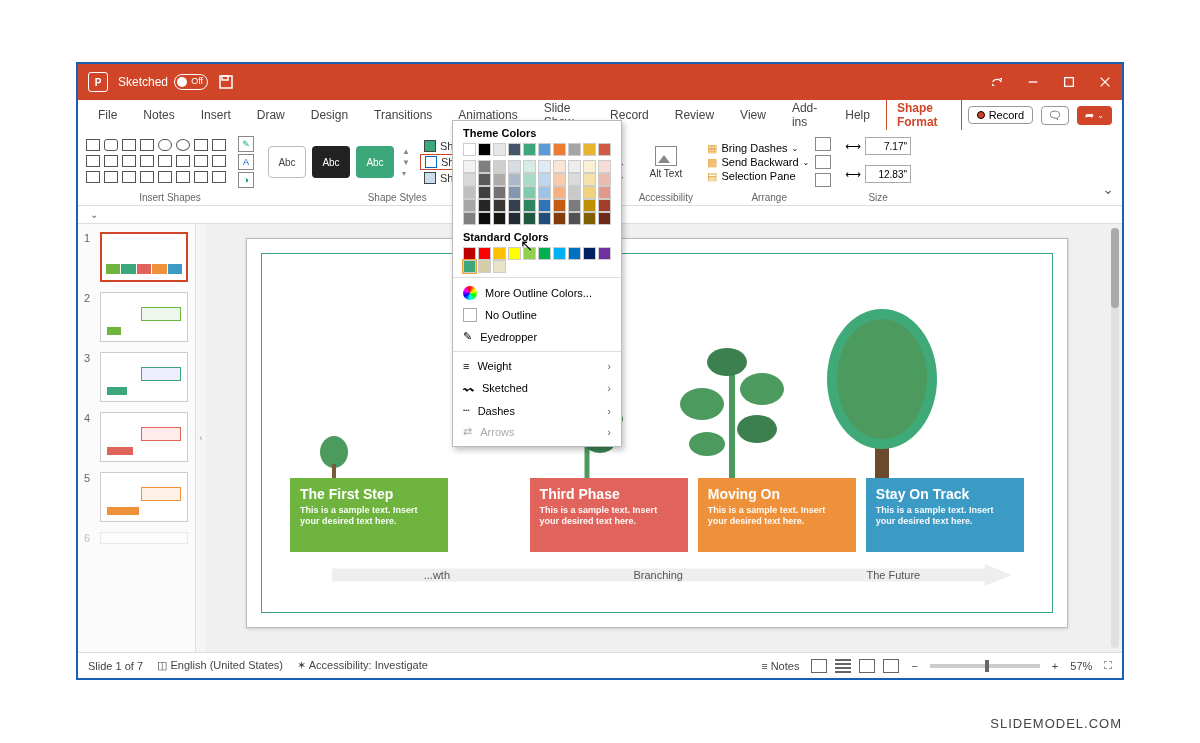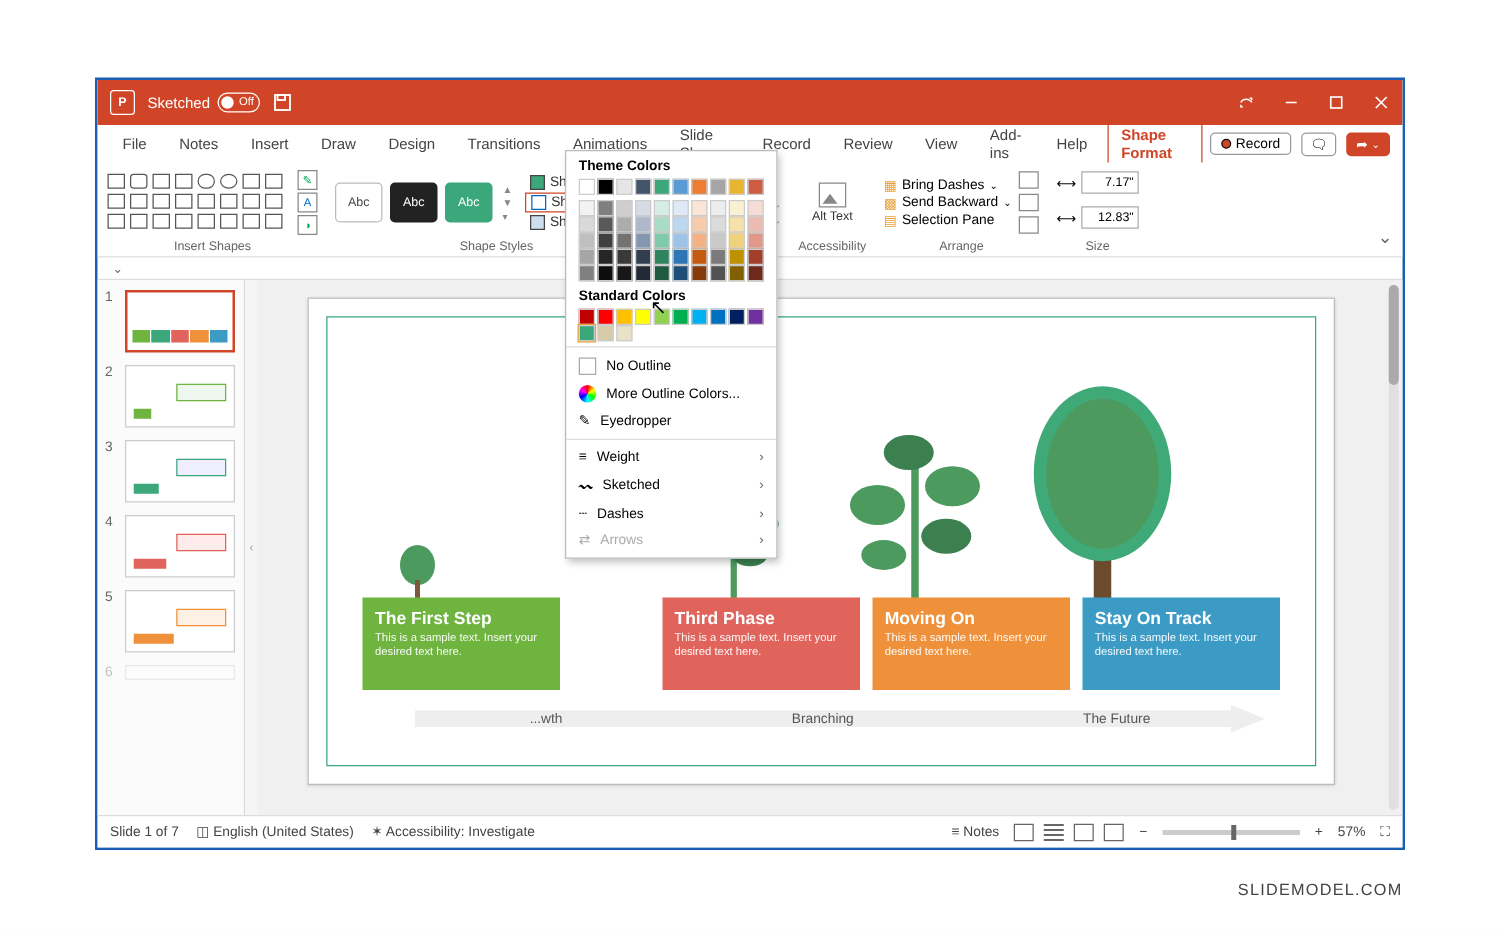--- a/index.html
+++ b/index.html
@@ -70,42 +70,42 @@
 .thumb .slide .bar{ position:absolute; bottom:6px; left:4px; right:4px; height:10px; display:flex; gap:1px;}
 .thumb .slide .bar div{ flex:1; }
 .canvas-wrap{ flex:1; position:relative; overflow:hidden; }
 .canvas{ position:absolute; left:40px; right:40px; top:14px; bottom:24px; background:#fff; border:1px solid #bbb; box-shadow:0 1px 3px rgba(0,0,0,0.15); padding:14px; }
 .canvas .inner { border:1.5px solid #3ba77a; width:100%; height:100%; position:relative; overflow:hidden; }
 .plants{ position:absolute; left:0; right:0; bottom:118px; height:180px; }
 .plant{ position:absolute; bottom:0; }
 .cards{ position:absolute; left:28px; right:28px; bottom:60px; display:flex; gap:10px; }
 .card{ flex:1; color:#fff; padding:8px 10px; height:74px; }
 .card h4{ font-size:14px; font-weight:bold; margin-bottom:3px;}
-.card p{ font-size:9px; line-height:1.2; opacity:.95;}
+.card p{ font-size:9px; line-height:1.2; opacity:.95;font-weight:bold;}
 .arrows-row{ position:absolute; left:70px; right:40px; bottom:22px; height:30px; display:flex; align-items:center; justify-content:space-around; font-size:11px; color:#555;}
 .arrows-row .arrow-bg{ position:absolute; left:0; right:0; top:50%; transform:translateY(-50%); height:22px; background:#eee; clip-path: polygon(0 20%, 96% 20%, 96% 0, 100% 50%, 96% 100%, 96% 80%, 0 80%);}
 .bigscroll{ width:14px; background:#f0f0f0; display:flex; flex-direction:column; align-items:center; padding:4px 0;}
 .bigscroll .track{ flex:1; width:8px; background:#e0e0e0; border-radius:4px; position:relative;}
 .bigscroll .thumb-s{ position:absolute; top:0; width:8px; height:80px; background:#aaa; border-radius:4px;}
 .statusbar{ height:26px; background:#fff; border-top:1px solid #ddd; display:flex; align-items:center; padding:0 10px; font-size:11px; color:#444; gap:14px;}
 .statusbar .right{ margin-left:auto; display:flex; align-items:center; gap:12px;}
 .view-icons{ display:flex; gap:8px;}
 .view-icons div{ width:16px; height:14px; border:1.5px solid #666;}
 .zoom-slider{ width:110px; height:4px; background:#ccc; position:relative;}
 .zoom-slider::after{ content:""; position:absolute; left:50%; top:-4px; width:4px; height:12px; background:#666;}
 
 .dropdown{ position:absolute; left:452px; top:120px; width:170px; background:#fff; border:1px solid #bbb; box-shadow:2px 3px 6px rgba(0,0,0,0.25); font-size:11px; z-index:50; padding-bottom:4px; }
 .dropdown h5{ font-size:11px; font-weight:bold; padding:6px 10px 4px; }
 .swatch-row{ display:flex; gap:2px; padding:0 10px; flex-wrap:wrap; }
 .swatch{ width:13px; height:13px; border:1px solid #ccc; }
 .dropdown .divider{ height:1px; background:#ddd; margin:4px 0;}
 .dropdown .menuitem{ display:flex; align-items:center; gap:8px; padding:4px 10px; }
 .dropdown .menuitem .arrow{ margin-left:auto; color:#666;}
 .cursor{ position:absolute; left:520px; top:236px; z-index:60; font-size:16px; }
-.attribution{ position:absolute; right:78px; bottom:24px; font-size:13px; letter-spacing:1px; color:#444; }
+.attribution{ position:absolute; right:78px; bottom:12px; font-size:13px; letter-spacing:1px; color:#444; }
 </style>
 </head>
 <body>
 
 <div class="frame">
 
   <div class="titlebar">
     <div class="pp-icon">P</div>
     <div class="autosave">
       <span>Sketched</span>
@@ -530,26 +530,26 @@
       <div class="swatch" style="background: rgb(0, 32, 96);"></div>
       <div class="swatch" style="background: rgb(112, 48, 160);"></div>
     </div>
   <div class="swatch-row" id="recent-row">
       <div class="swatch" style="background: rgb(59, 167, 122); outline: rgb(232, 162, 58) solid 1.5px;"></div>
       <div class="swatch" style="background: rgb(214, 205, 168);"></div>
       <div class="swatch" style="background: rgb(232, 226, 200);"></div>
     </div>
   <div class="divider"></div>
   <div class="menuitem">
+      <span style="width:14px;height:14px;border-radius:50%;background:conic-gradient(red,yellow,lime,cyan,blue,magenta,red)"></span>
+      <span>More Outline Colors...</span>
+    </div>
+  <div class="menuitem">
       <span style="width:14px;height:14px;border:1px solid #aaa"></span>
       <span>No Outline</span>
-    </div>
-  <div class="menuitem">
-      <span style="width:14px;height:14px;border-radius:50%;background:conic-gradient(red,yellow,lime,cyan,blue,magenta,red)"></span>
-      <span>More Outline Colors...</span>
     </div>
   <div class="menuitem">
       <span>✎</span>
       <span>Eyedropper</span>
     </div>
   <div class="divider"></div>
   <div class="menuitem">
       <span>≡</span>
       <span>Weight</span>
       <span class="arrow">›</span>

